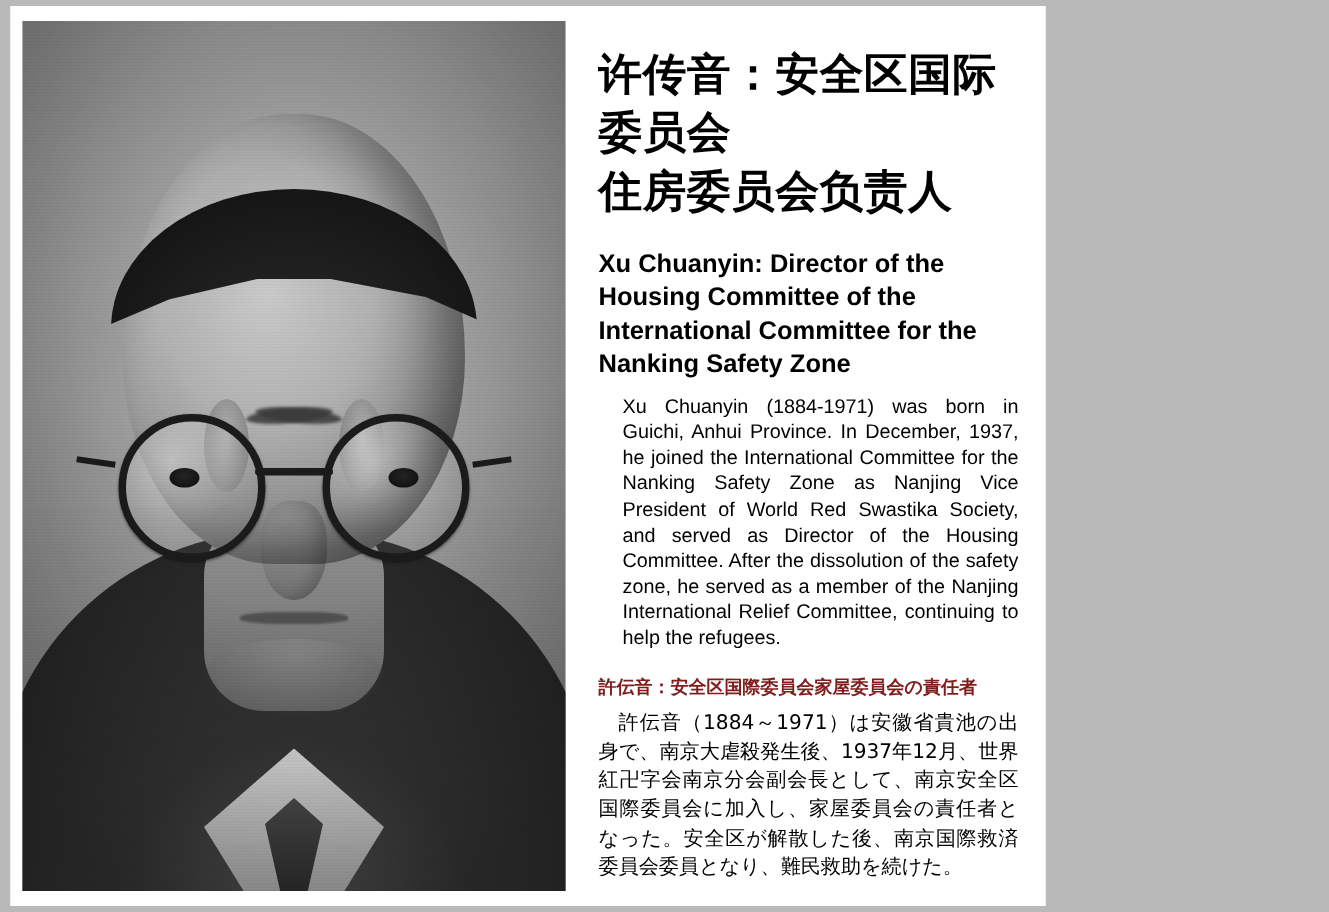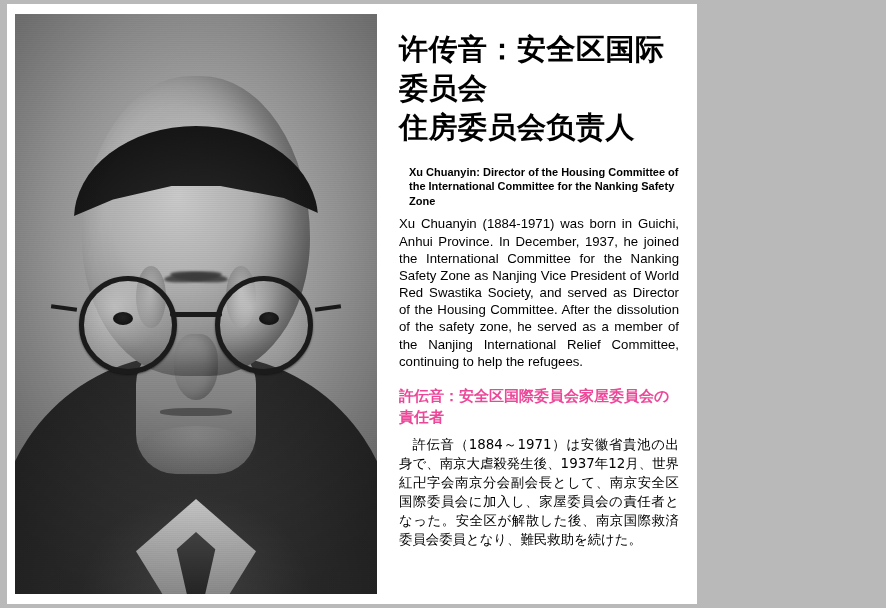--- a/index.html
+++ b/index.html
@@ -271,39 +271,39 @@
     font-size: 23.5px;
     line-height: 1.52;
     color: #000;
     text-align: justify;
     text-indent: 2em;
     margin: 0 0 20px 0;
   }
   .title-en {
     font-family: "Liberation Sans", sans-serif;
     font-weight: bold;
-    font-size: 11px;
+    font-size: 17px;
     line-height: 1.33;
     color: #000;
-    margin: 0 0 7px 10px;
+    margin: 0 0 7px 0;
   }
   .body-en {
     font-family: "Liberation Sans", sans-serif;
     font-size: 13.2px;
     line-height: 1.30;
     color: #000;
     text-align: justify;
-    margin: 0 0 16px 0;
+    margin: 0 0 16px 16px;
   }
   .title-jp {
     font-family: "DejaVu Sans", "Liberation Sans", sans-serif;
     font-weight: bold;
-    font-size: 15px;
+    font-size: 12px;
     line-height: 1.4;
-    color: #ec4899;
+    color: #7f1d1d;
     margin: 0 0 7px 0;
   }
   .body-jp {
     font-family: "DejaVu Sans", "Liberation Sans", sans-serif;
     font-size: 13.4px;
     line-height: 1.42;
     color: #000;
     text-align: justify;
     text-indent: 1em;
     margin: 0;

